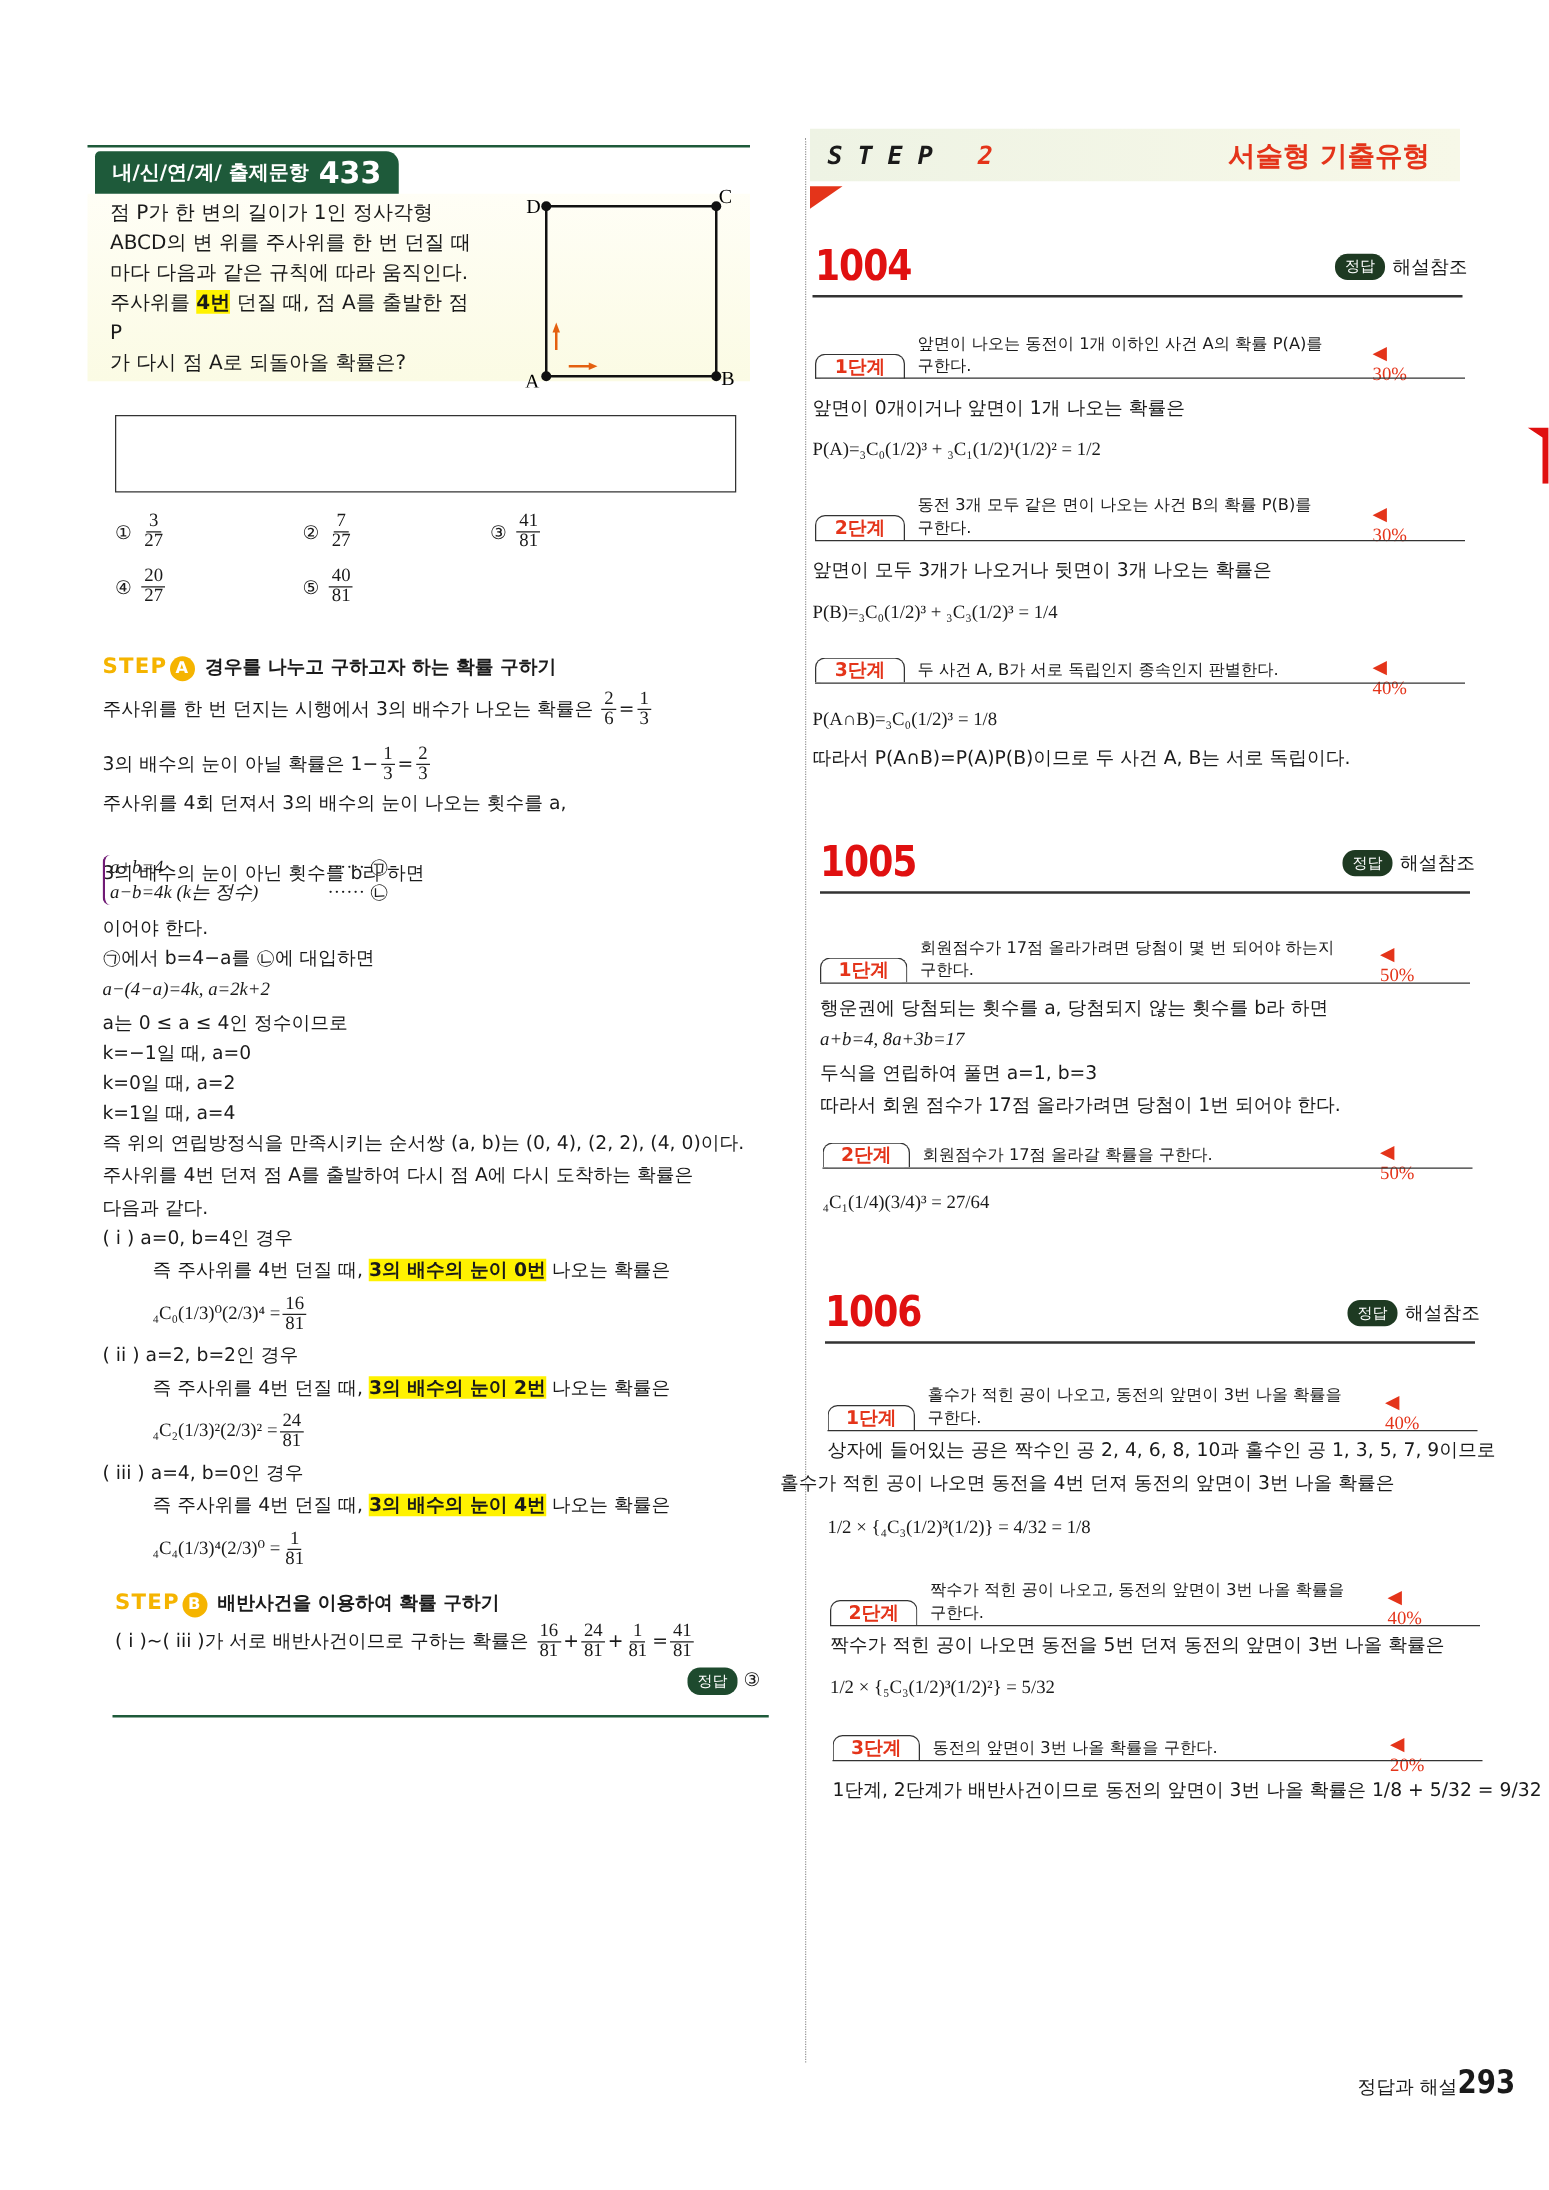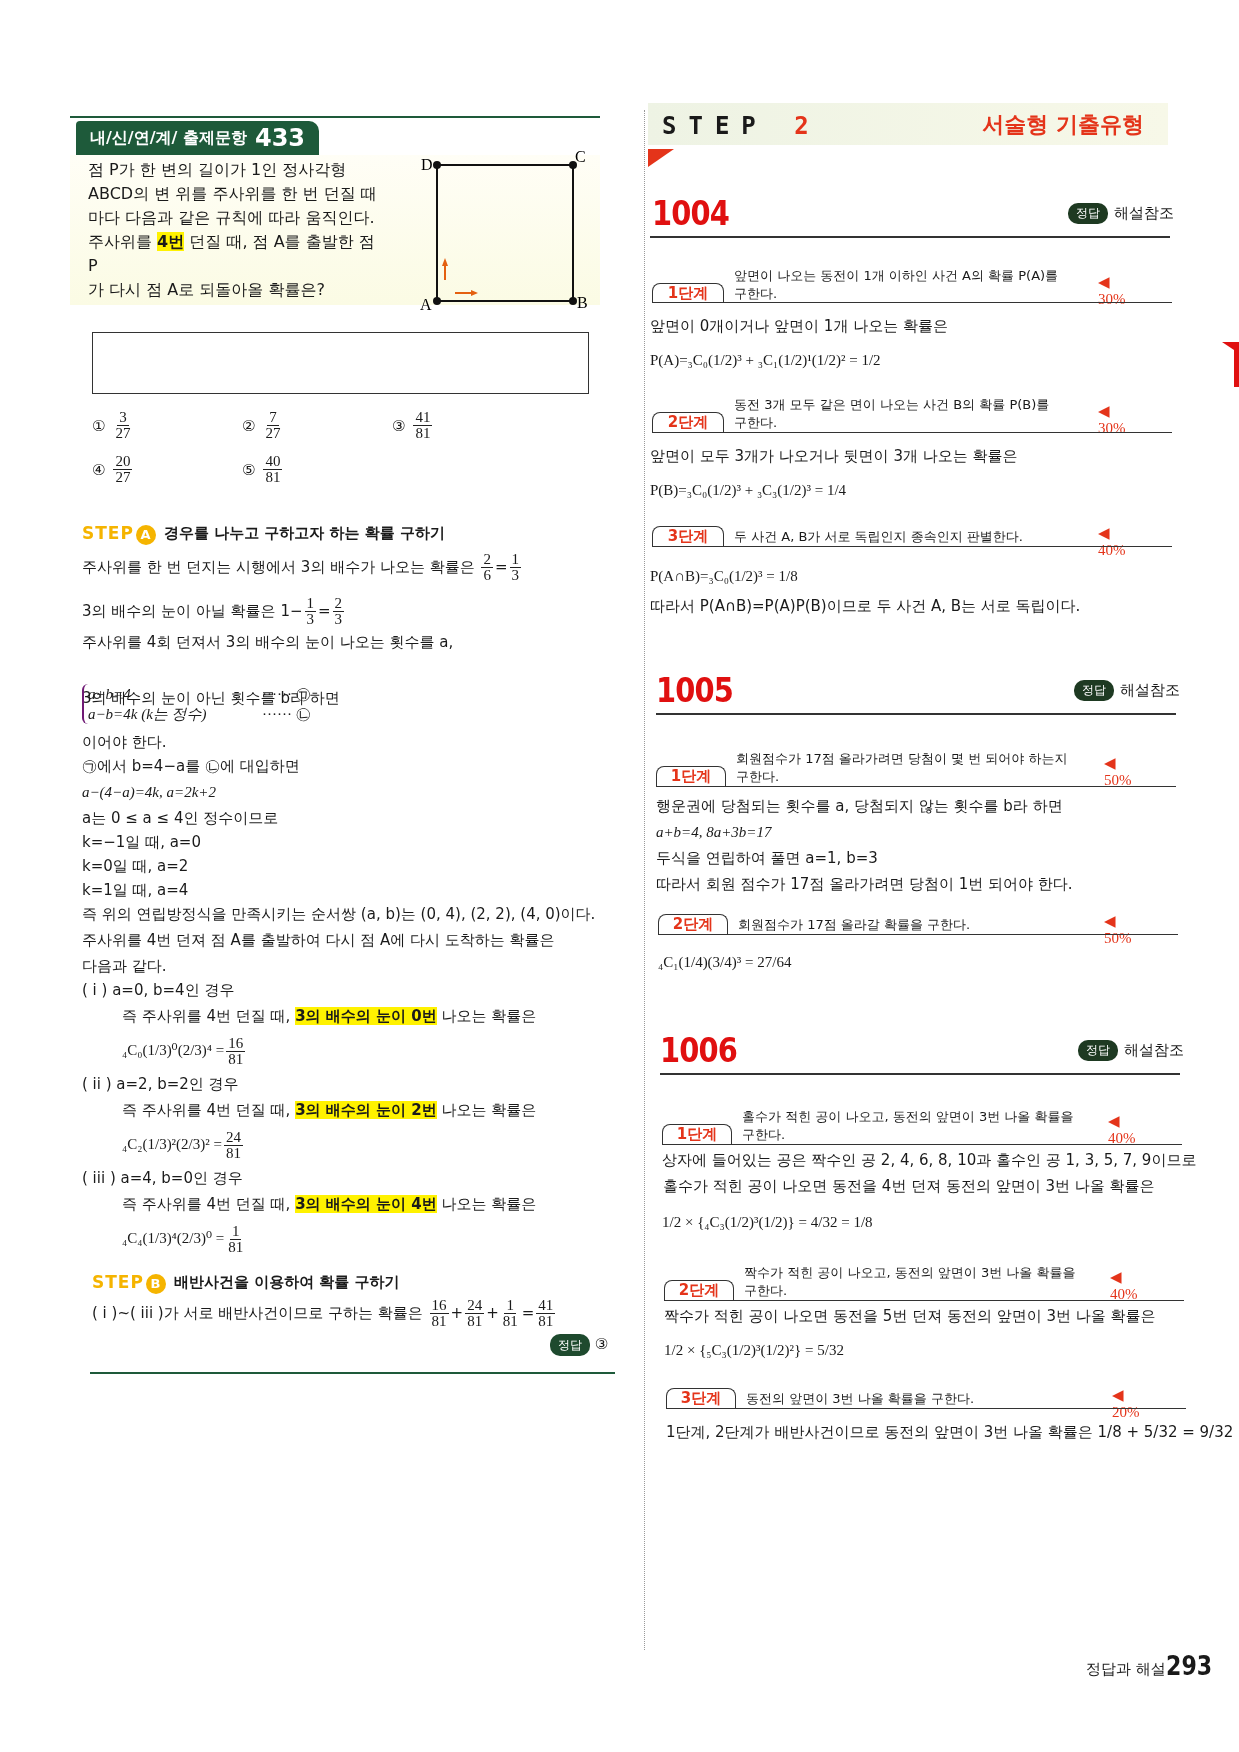--- a/index.html
+++ b/index.html
@@ -36,21 +36,21 @@
   .sol { position: absolute; left: 82px; font-size: 15px; line-height: 20px; white-space: nowrap; }
   .step-head { position: absolute; left: 82px; display: flex; align-items: center; gap: 8px; font-size: 15px; font-weight: bold; }
   .step-word { color: #f5b400; font-weight: bold; font-size: 17px; letter-spacing: 1px; }
   .step-circle { display: inline-flex; width: 20px; height: 20px; border-radius: 50%; background: #f5b400; color: #fff; align-items: center; justify-content: center; font-size: 13px; margin-left: 2px; }
   .indent { left: 122px; }
   .answer-pill { display: inline-block; background: #1e4a2e; color: #fff; border-radius: 10px; padding: 1px 8px; font-size: 12px; }
   .bottom-rule { position: absolute; left: 90px; top: 1372px; width: 525px; height: 2px; background: #1e5a3a; }
 
   
   .step2-banner { position: absolute; left: 648px; top: 103px; width: 520px; height: 42px; background: linear-gradient(90deg, #eef3e4 0%, #f7f8e8 100%); }
-  .step2-label { position: absolute; left: 662px; top: 112px; font-size: 24px; font-weight: bold; letter-spacing: 12px; color: #1a1a1a; font-family: "DejaVu Sans Mono", monospace; }
+  .step2-label { position: absolute; left: 662px; top: 112px; font-size: 20px; font-weight: bold; letter-spacing: 12px; color: #1a1a1a; font-family: "DejaVu Sans Mono", monospace; font-style: italic; }
   .step2-label .two { color: #e4341a; }
   .step2-title { position: absolute; right: 95px; top: 110px; font-size: 22px; font-weight: bold; color: #e4341a; }
   .red-corner { position: absolute; left: 648px; top: 149px; width: 0; height: 0; border-top: 18px solid #e4341a; border-right: 26px solid transparent; }
   .right-flag { position: absolute; left: 1222px; top: 342px; width: 17px; height: 45px; }
 
   .pnum { position: absolute; font-size: 34px; font-weight: bold; color: #e01010; font-family: "DejaVu Sans", sans-serif; letter-spacing: -1px; transform: scaleX(0.85); transform-origin: left; }
   .pans { position: absolute; display: flex; align-items: center; gap: 6px; font-size: 15px; }
   .pans .pill { background: #1e3a22; color: #fff; border-radius: 10px; padding: 2px 8px; font-size: 12px; }
   .prule { position: absolute; height: 2px; background: #333; }
 
@@ -312,21 +312,21 @@
 <div class="stage" style="left:662px;top:1100px;height:44px">
   <div class="tag" style="width:70px">1단계</div>
   <div class="desc">
       <span>홀수가 적힌 공이 나오고, 동전의 앞면이 3번 나올 확률을</span>
       <span>구한다.</span>
     </div>
   <span class="pct" style="left:446px;top:12px">◀ 40%</span>
 </div>
 <div class="stage-rule" style="left:662px;top:1144px;width:520px"></div>
 <div class="rtext" style="left:662px;top:1150px">상자에 들어있는 공은 짝수인 공 2, 4, 6, 8, 10과 홀수인 공 1, 3, 5, 7, 9이므로</div>
-<div class="rtext" style="left:663px;top:1176px">홀수가 적힌 공이 나오면 동전을 4번 던져 동전의 앞면이 3번 나올 확률은</div>
+<div class="rtext" style="left:624px;top:1176px">홀수가 적힌 공이 나오면 동전을 4번 던져 동전의 앞면이 3번 나올 확률은</div>
 <div class="rtext serif" style="left:662px;top:1212px">1/2 × {₄C₃(1/2)³(1/2)} = 4/32 = 1/8</div>
 
 <div class="stage" style="left:664px;top:1256px;height:44px">
   <div class="tag" style="width:70px">2단계</div>
   <div class="desc">
       <span>짝수가 적힌 공이 나오고, 동전의 앞면이 3번 나올 확률을</span>
       <span>구한다.</span>
     </div>
   <span class="pct" style="left:446px;top:12px">◀ 40%</span>
 </div>

